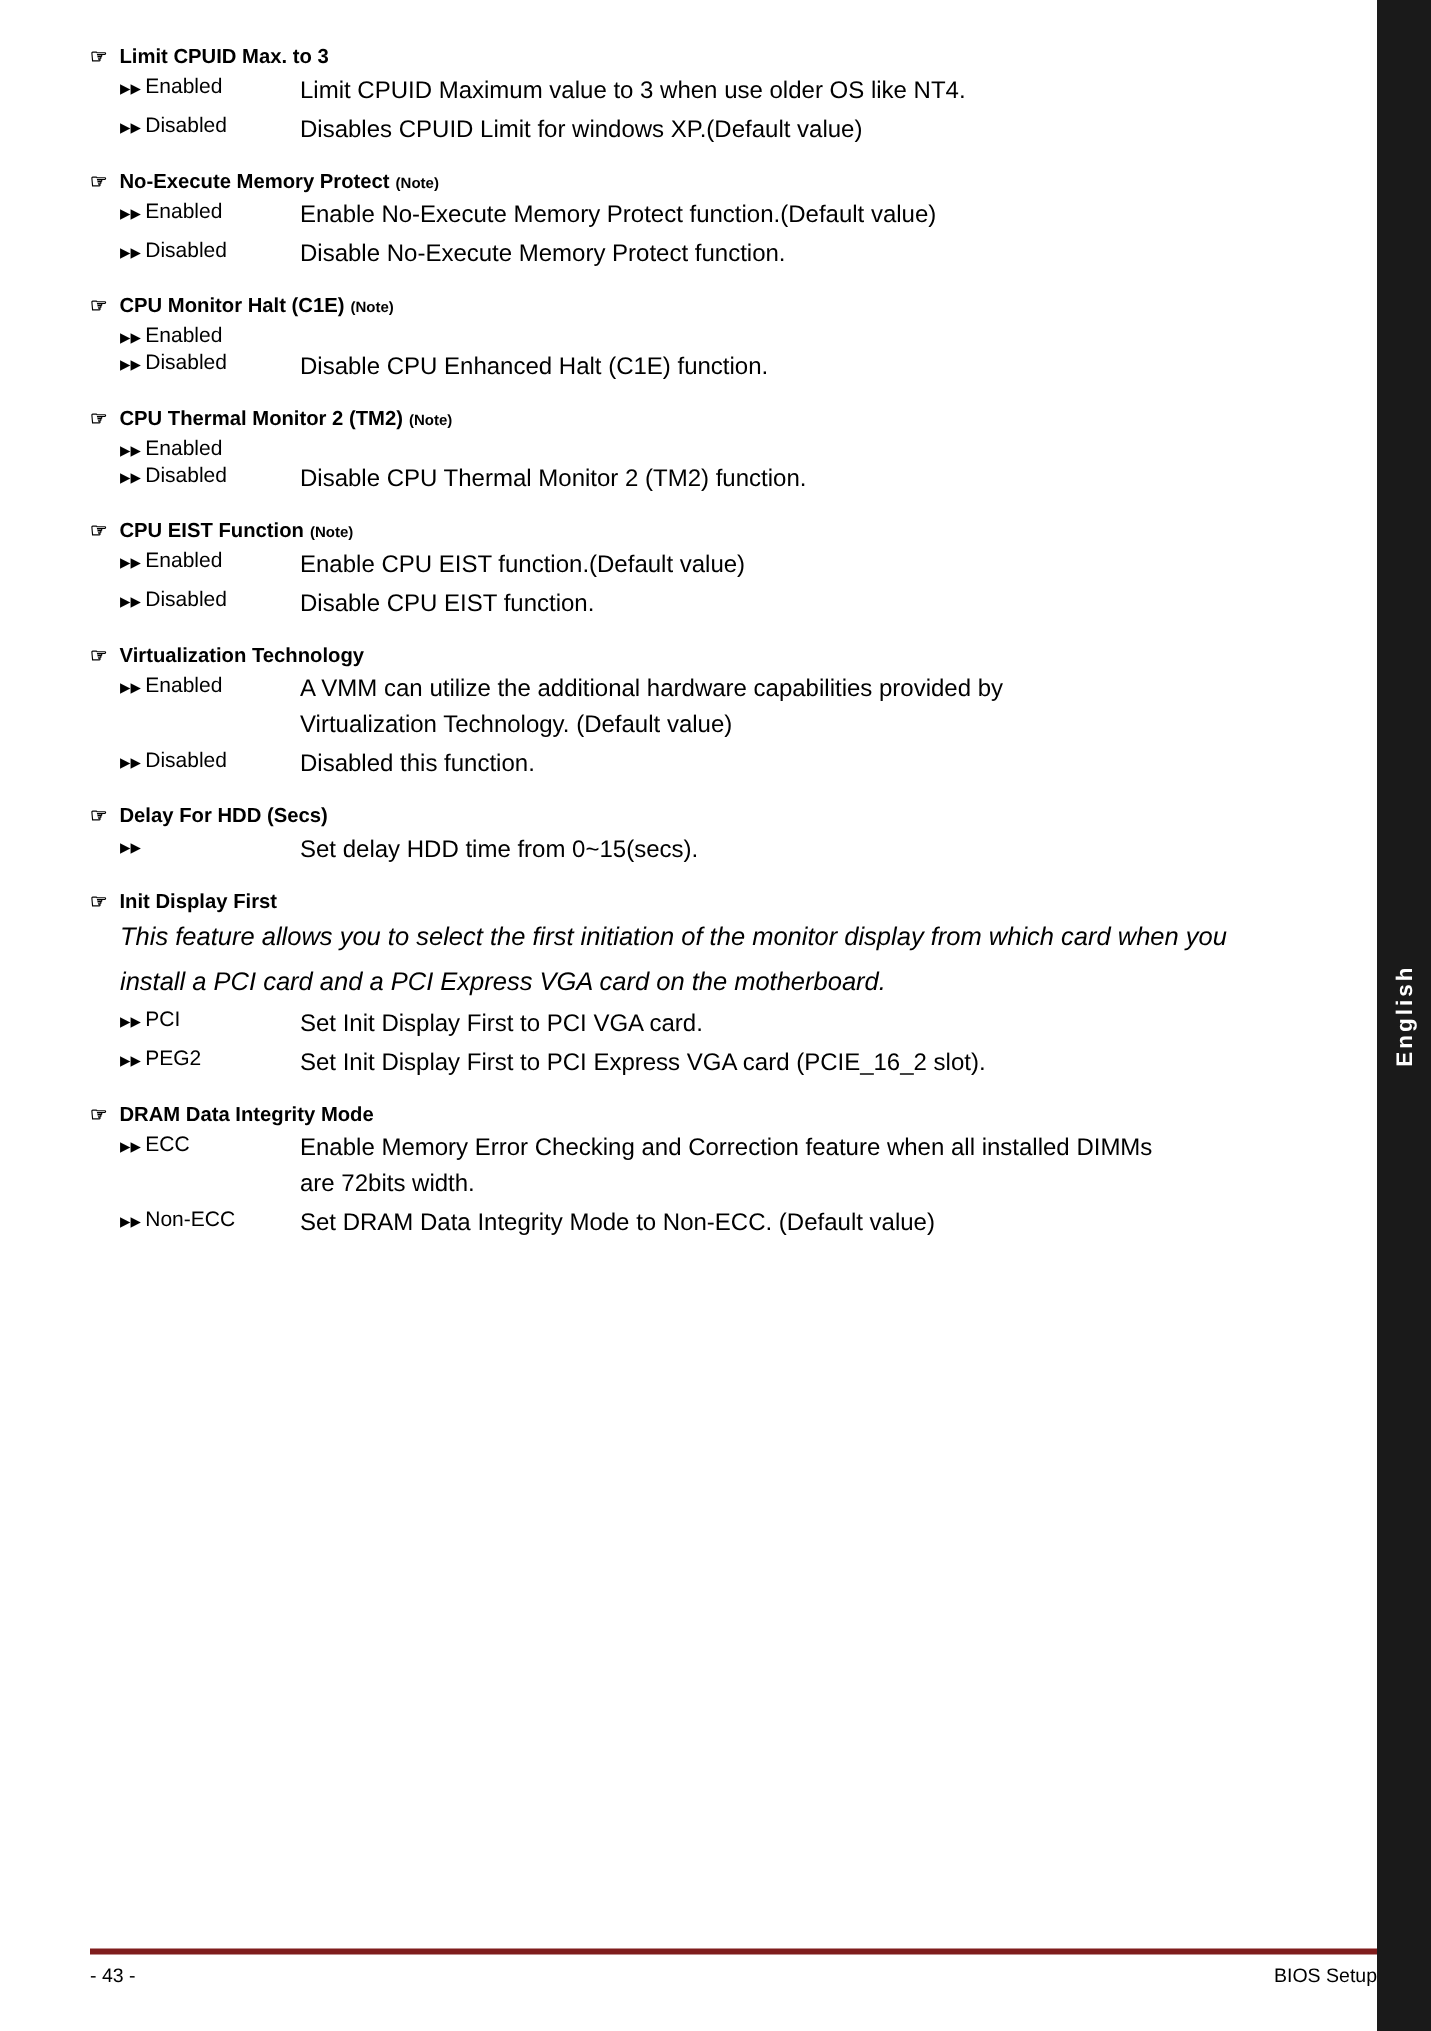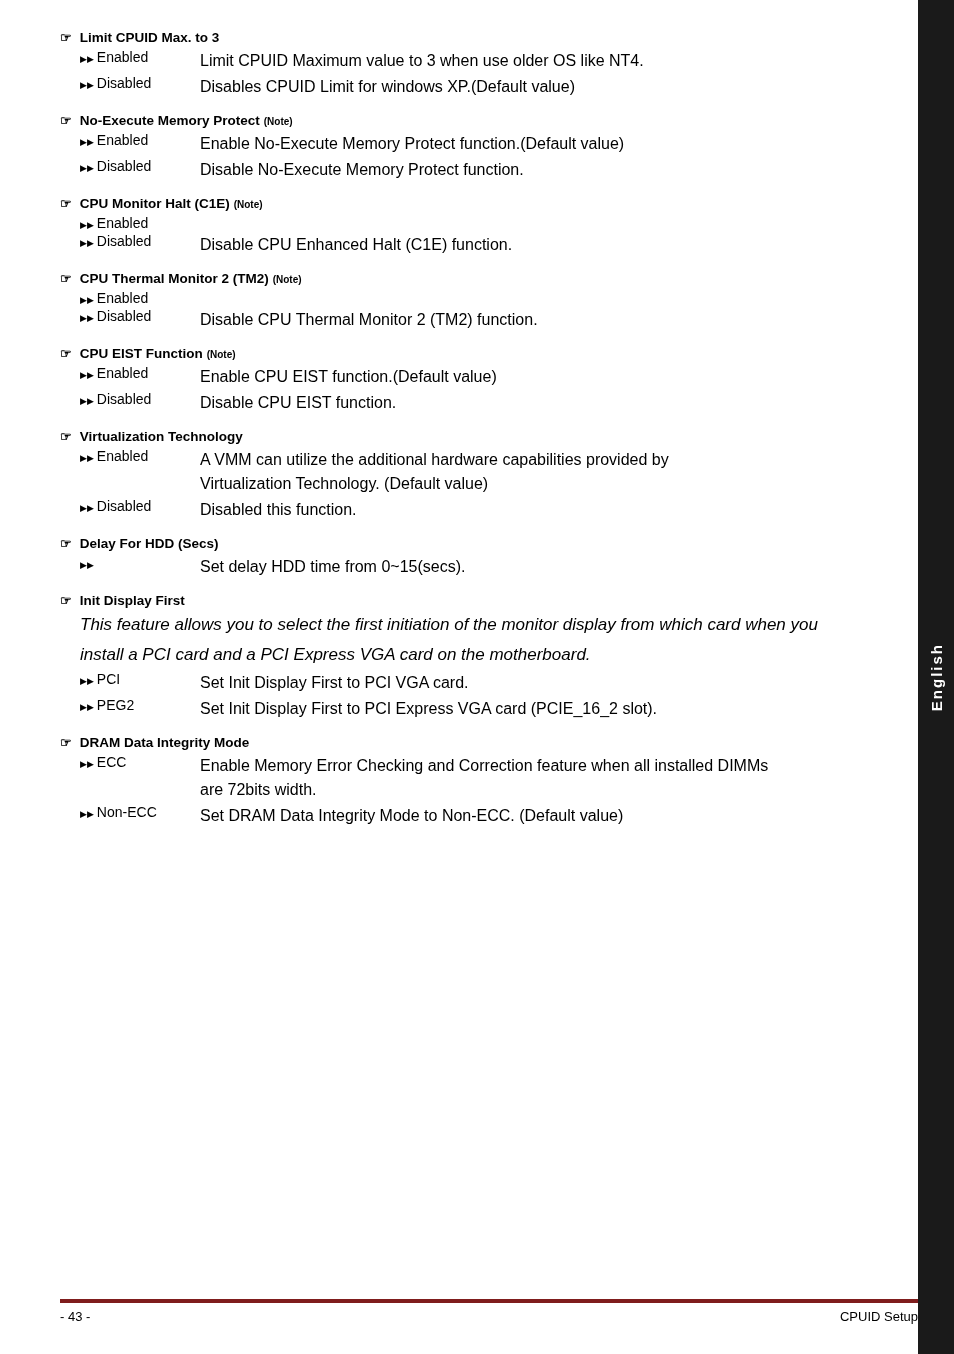--- a/index.html
+++ b/index.html
@@ -256,20 +256,20 @@
           </div>
           <div class="item-row">
             <span class="item-label"><span class="double-arrow"></span> Non-ECC</span>
             <span class="item-desc">Set DRAM Data Integrity Mode to Non-ECC. (Default value)</span>
           </div>
         </div>
       </div>
 
     <div class="footer-bar">
       <span class="footer-page">- 43 -</span>
-      <span class="footer-label">CPUID Setup</span>
+      <span class="footer-label">BIOS Setup</span>
     </div>
   </div>
 
   <div class="sidebar">
     <span class="sidebar-text">English</span>
   </div>
 </div>
 
 </body></html>

